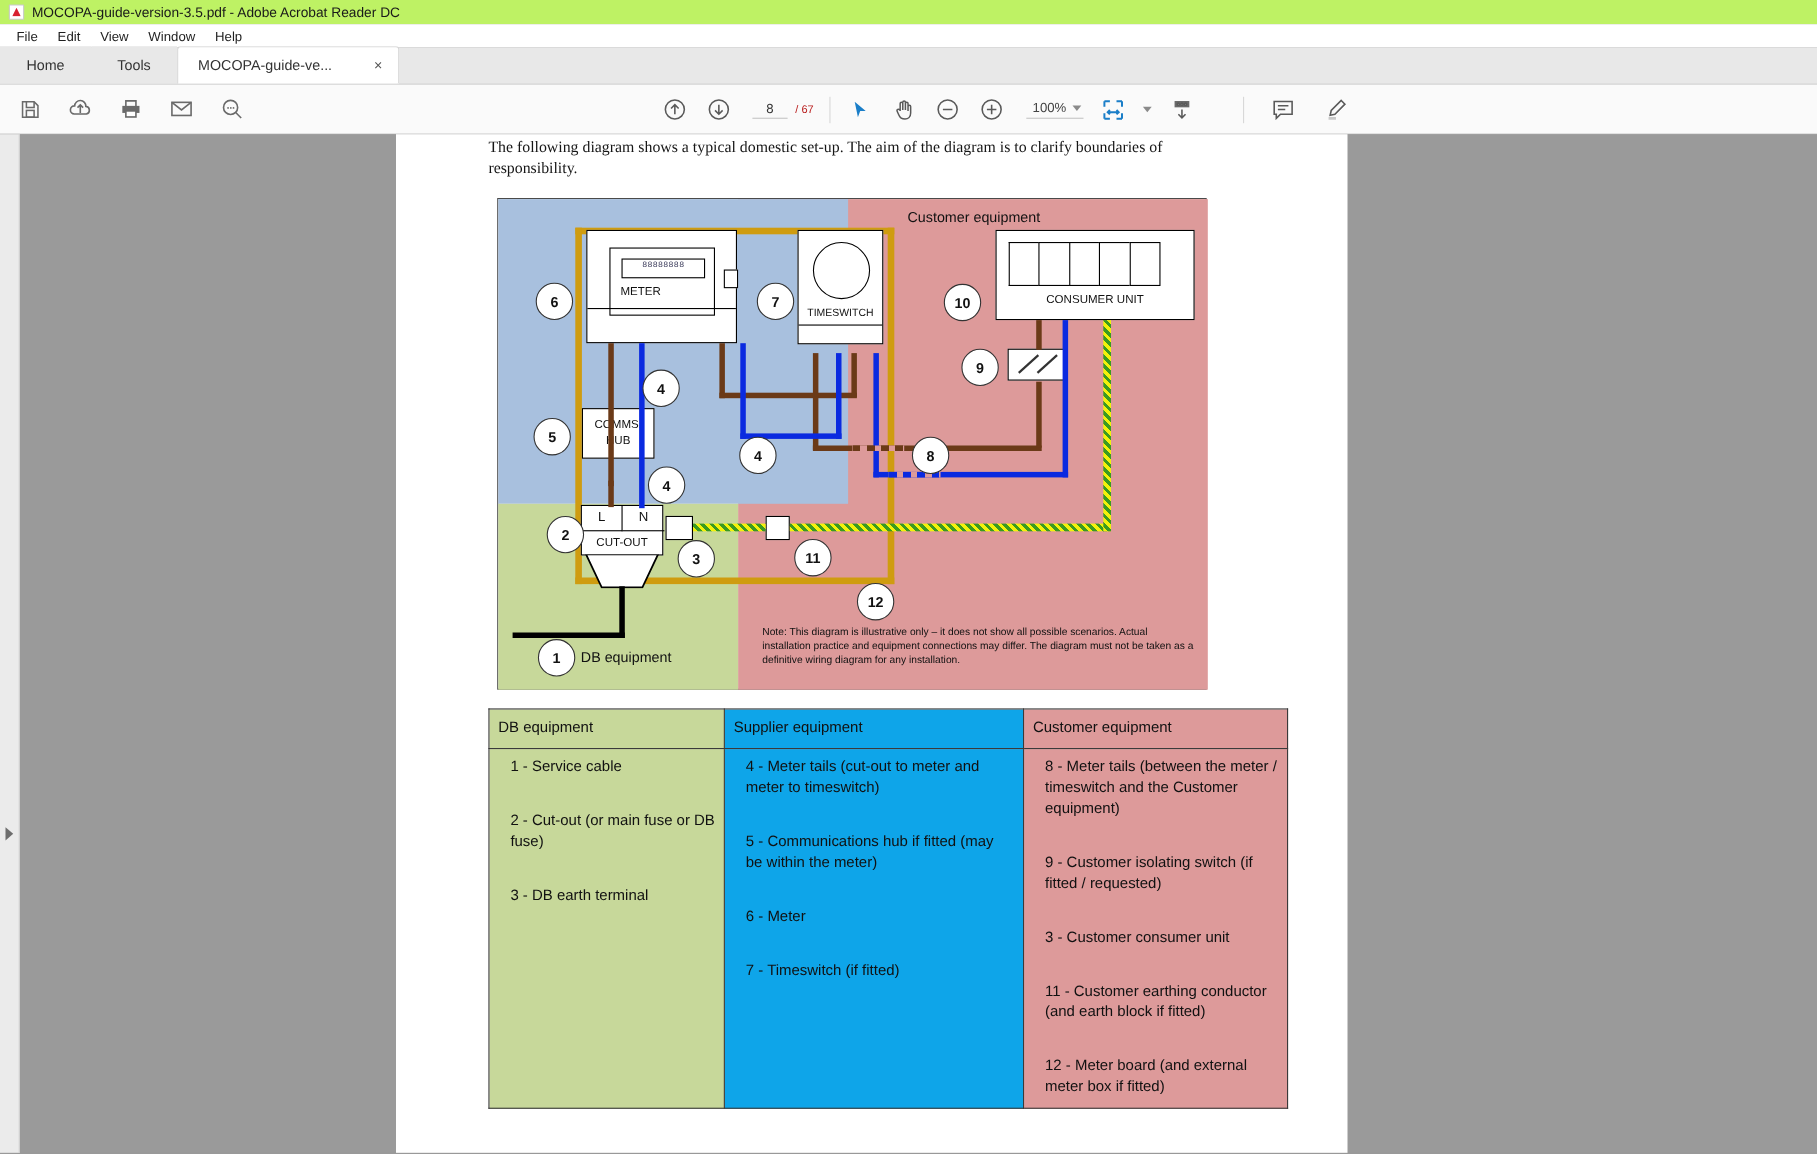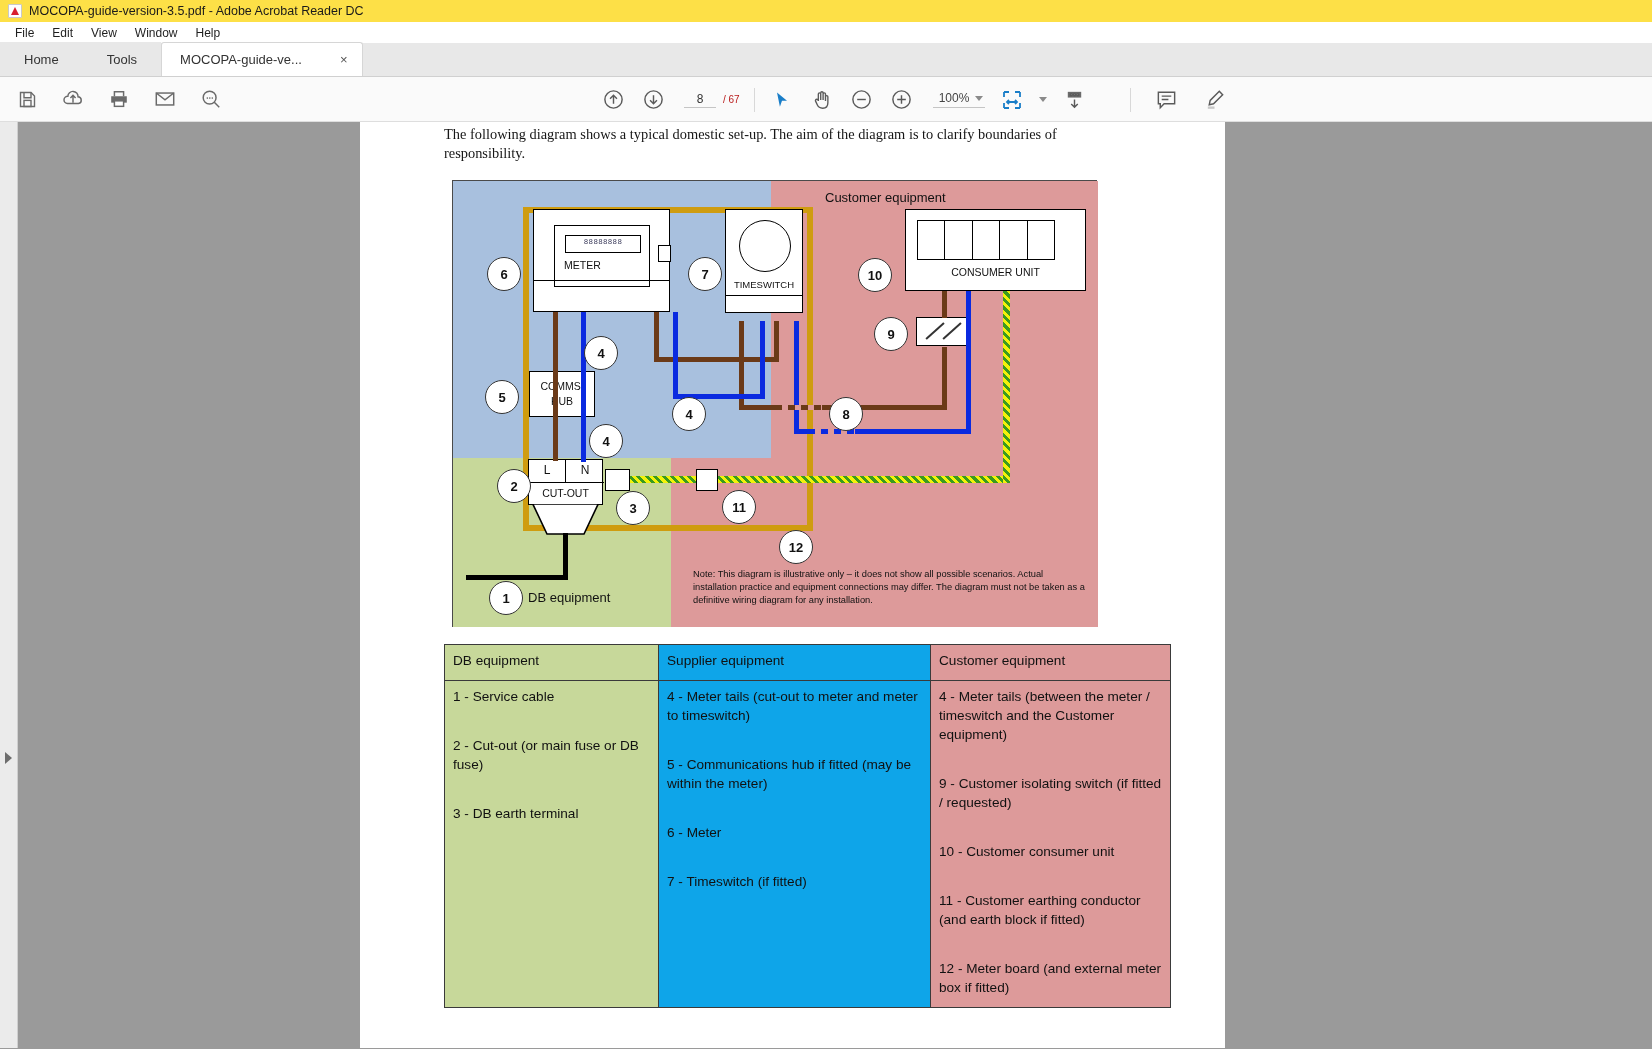--- a/index.html
+++ b/index.html
@@ -5,21 +5,21 @@
   * { box-sizing: border-box; margin: 0; padding: 0; }
   html, body {
     width: 1652px; height: 1049px;
     font-family: "Liberation Sans", sans-serif;
     background: #9a9a9a;
     overflow: hidden;
   }
 
   
   .titlebar {
-    height: 22px; background: #fde047;
+    height: 22px; background: #bef264;
     display: flex; align-items: center; gap: 7px;
     padding-left: 8px;
   }
   .acro-logo {
     width: 14px; height: 14px; position: relative;
     background: #ffffff; border: 1px solid #c9c9c9; border-radius: 1px;
     display: flex; align-items: center; justify-content: center;
   }
   .acro-logo::after {
     content: ""; width: 8px; height: 8px;
@@ -269,21 +269,21 @@
     padding: 6px 8px 10px 8px;
     font-size: 13.6px; line-height: 19px; color: #111;
     font-family: "Liberation Sans", sans-serif;
     text-align: left; font-weight: normal;
   }
   .legend .hdr { height: 36px; padding-bottom: 6px; }
   .col-db   { background: #c7d89a; width: 214px; }
   .col-sup  { background: #0ea5e9; width: 272px; }
   .col-cus  { background: #dd9a9a; width: 240px; }
   .legend .body-cell { height: 300px; }
-  .legend .entry { margin-bottom: 30px; }
+  .legend .entry { margin-bottom: 30px; margin-left: 11px; }
   .legend .entry:last-child { margin-bottom: 0; }
 </style>
 </head>
 <body>
 
 <div class="titlebar">
   <div class="acro-logo"></div>
   <div class="titlebar-text">MOCOPA-guide-version-3.5.pdf - Adobe Acrobat Reader DC</div>
 </div>
 
@@ -566,23 +566,23 @@
           <div class="entry">2 - Cut-out (or main fuse or DB fuse)</div>
           <div class="entry">3 - DB earth terminal</div>
         </td>
         <td class="col-sup body-cell">
           <div class="entry">4 - Meter tails (cut-out to meter and meter to timeswitch)</div>
           <div class="entry">5 - Communications hub if fitted (may be within the meter)</div>
           <div class="entry">6 - Meter</div>
           <div class="entry">7 - Timeswitch (if fitted)</div>
         </td>
         <td class="col-cus body-cell">
-          <div class="entry">4 - Meter tails (between the meter / timeswitch and the Customer equipment)</div>
+          <div class="entry">8 - Meter tails (between the meter / timeswitch and the Customer equipment)</div>
           <div class="entry">9 - Customer isolating switch (if fitted / requested)</div>
-          <div class="entry">10 - Customer consumer unit</div>
+          <div class="entry">3 - Customer consumer unit</div>
           <div class="entry">11 - Customer earthing conductor (and earth block if fitted)</div>
           <div class="entry">12 - Meter board (and external meter box if fitted)</div>
         </td>
       </tr>
     </tbody>
       </table>
 
   </div>
 </div>
 

